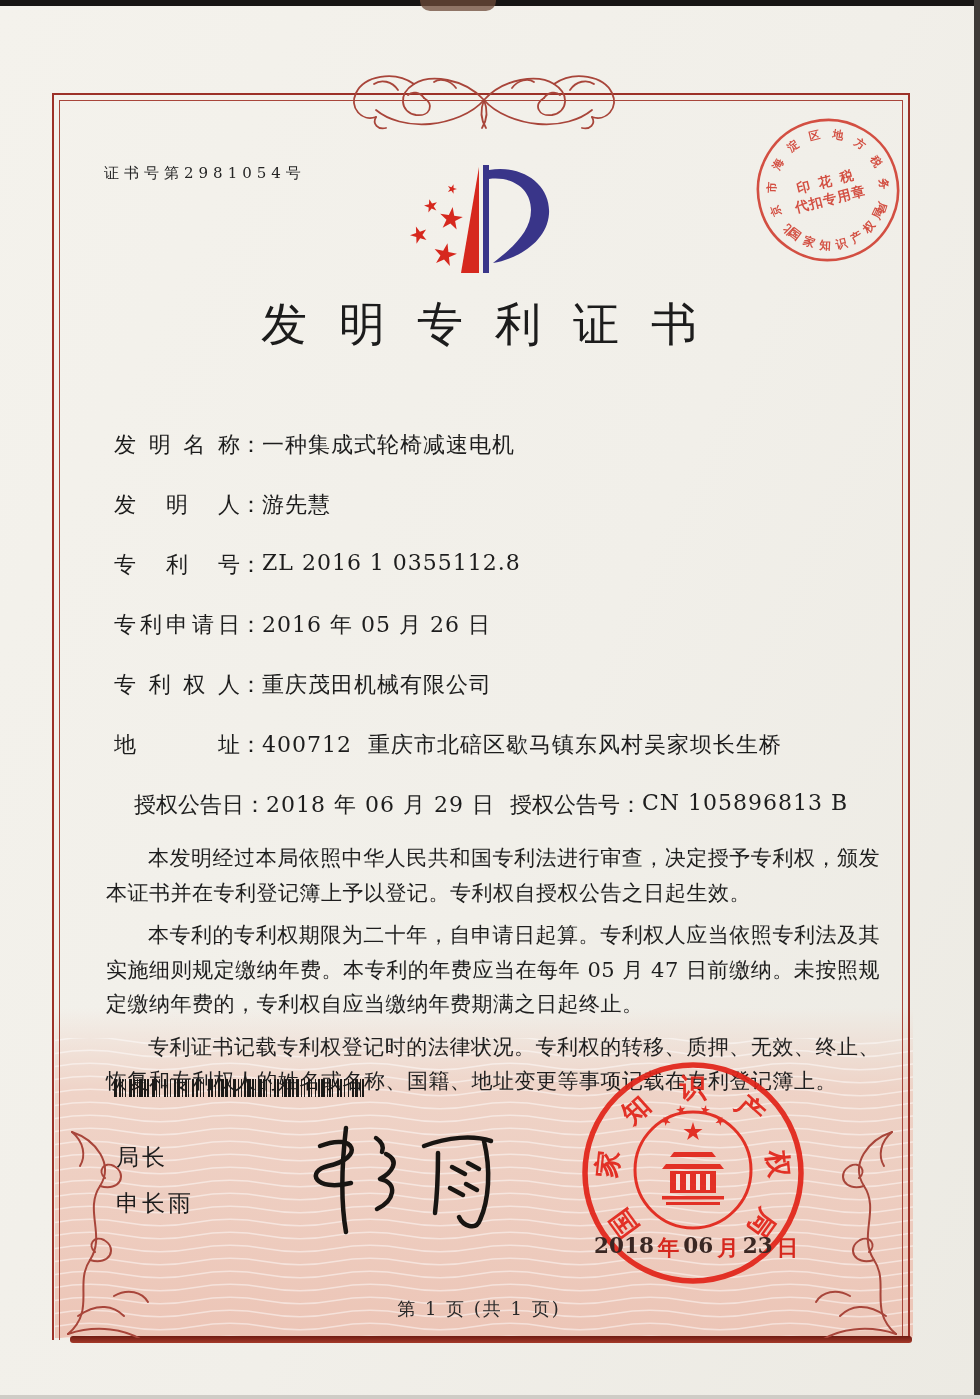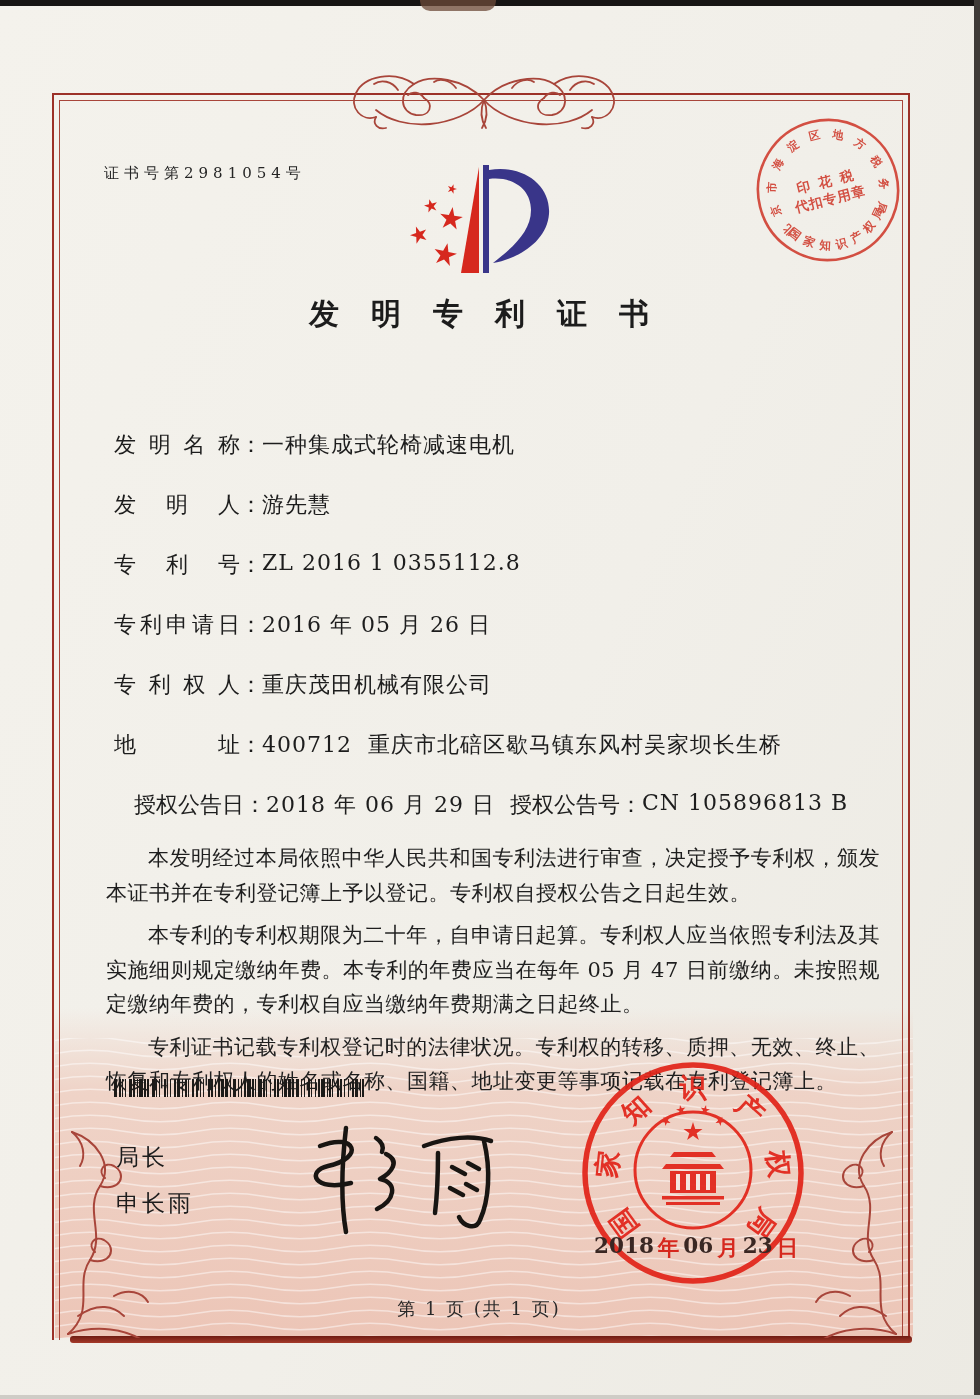--- a/index.html
+++ b/index.html
@@ -15,21 +15,21 @@
   
   .frame{position:absolute;left:52px;top:93px;width:854px;height:1245px;border-top:2.5px solid #9c3128;border-left:2.5px solid #9c3128;border-right:2.5px solid #9c3128;z-index:2;}
   .frame-inner{position:absolute;left:5px;top:5px;right:5px;bottom:0;border-top:1.5px solid #a8453a;border-left:1.5px solid #a8453a;border-right:1.5px solid #a8453a;}
   .base-line{position:absolute;left:70px;top:1336px;width:842px;height:7px;background:linear-gradient(to bottom,#6f1b12,#a53a2a);border-radius:3px;z-index:3;}
   .ornament,.corner{position:absolute;z-index:3;}
   
   .content{position:absolute;inset:0;z-index:4;}
   .certno{position:absolute;left:104px;top:152px;font-size:15px;letter-spacing:5px;color:#242424;margin-top:12px;}
   .logo{position:absolute;left:402px;top:156px;}
   .taxstamp{position:absolute;left:748px;top:110px;opacity:.88;}
-  .title{position:absolute;left:52px;top:294px;width:854px;text-align:center;font-size:30px;font-weight:bold;letter-spacing:32px;padding-left:32px;box-sizing:border-box;color:#1c1c1c;}
+  .title{position:absolute;left:52px;top:294px;width:854px;text-align:center;font-size:46px;font-weight:normal;letter-spacing:32px;padding-left:32px;box-sizing:border-box;color:#1c1c1c;}
   .fields{position:absolute;left:114px;top:430px;width:700px;}
   .frow{height:60px;font-size:22px;color:#1d1d1d;white-space:nowrap;}
   .flab{display:inline-block;width:126px;text-align:justify;text-align-last:justify;vertical-align:top;}
   .fcolon{display:inline-block;vertical-align:top;}
   .fval{display:inline-block;vertical-align:top;white-space:pre-wrap;letter-spacing:1px;}
   .grant{position:absolute;left:114px;top:790px;width:780px;font-size:22px;color:#1d1d1d;white-space:nowrap;margin-left:20px;}
   .grant .right{position:absolute;left:376px;top:0;}
   .paras{position:absolute;left:98px;top:833px;width:790px;font-size:21px;line-height:34.5px;color:#1e1e1e;text-align:justify;}
   .paras p{margin:8px;text-indent:2em;letter-spacing:.5px;}
   .barcode{position:absolute;left:114px;top:1079px;width:252px;height:18px;}

